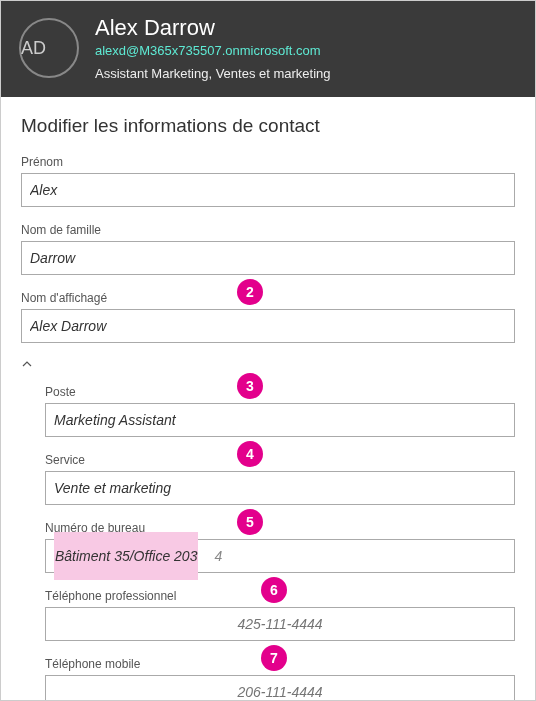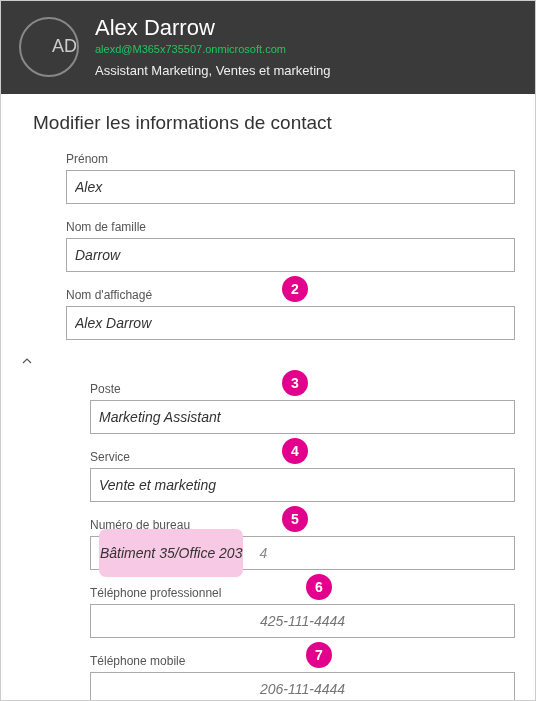--- a/index.html
+++ b/index.html
@@ -19,33 +19,33 @@
       gap: 16px;
     }
     .avatar {
       width: 60px;
       height: 60px;
       border-radius: 50%;
       border: 2px solid #888;
       background: #3a3a3a;
       display: flex;
       align-items: center;
-      justify-content: flex-end;
+      justify-content: flex-start;
       color: #ccc;
       font-size: 18px;
       font-weight: 300;
       flex-shrink: 0;
     }
     .header-text { display: flex; flex-direction: column; }
     .display-name { font-size: 22px; font-weight: 300; }
-    .email { font-size: 11px; color: #22c55e; margin-top: 2px; }
+    .email { font-size: 13px; color: #5eead4; margin-top: 2px; }
     .role { font-size: 13px; color: #eee; margin-top: 8px; }
     .content { padding: 18px 20px 10px 20px; }
-    .section-title { font-size: 19px; font-weight: 300; color: #333; margin-bottom: 18px; margin-left: 12px; }
-    .field { margin-bottom: 16px; position: relative; margin-left: 45px; }
+    .section-title { font-size: 19px; font-weight: 300; color: #333; margin-bottom: 18px; }
+    .field { margin-bottom: 16px; position: relative; }
     .field-label { font-size: 12px; color: #555; margin-bottom: 4px; display: block; }
     .field-input {
       width: 100%;
       height: 34px;
       border: 1px solid #aaa;
       padding: 4px 8px;
       font-size: 14px;
       color: #333;
       font-family: inherit;
       font-style: italic;
@@ -78,21 +78,20 @@
       display: flex;
       align-items: center;
       justify-content: center;
       font-size: 14px;
       font-weight: 600;
       top: -12px;
     }
     .highlight {
       background: #f8c9e4;
       padding: 16px 1px;
-      border-radius: 7px;
     }
   </style>
 </head>
 <body>
 
 <div class="header">
   <div class="avatar">
     <span>AD</span>
   </div>
   <div class="header-text">

